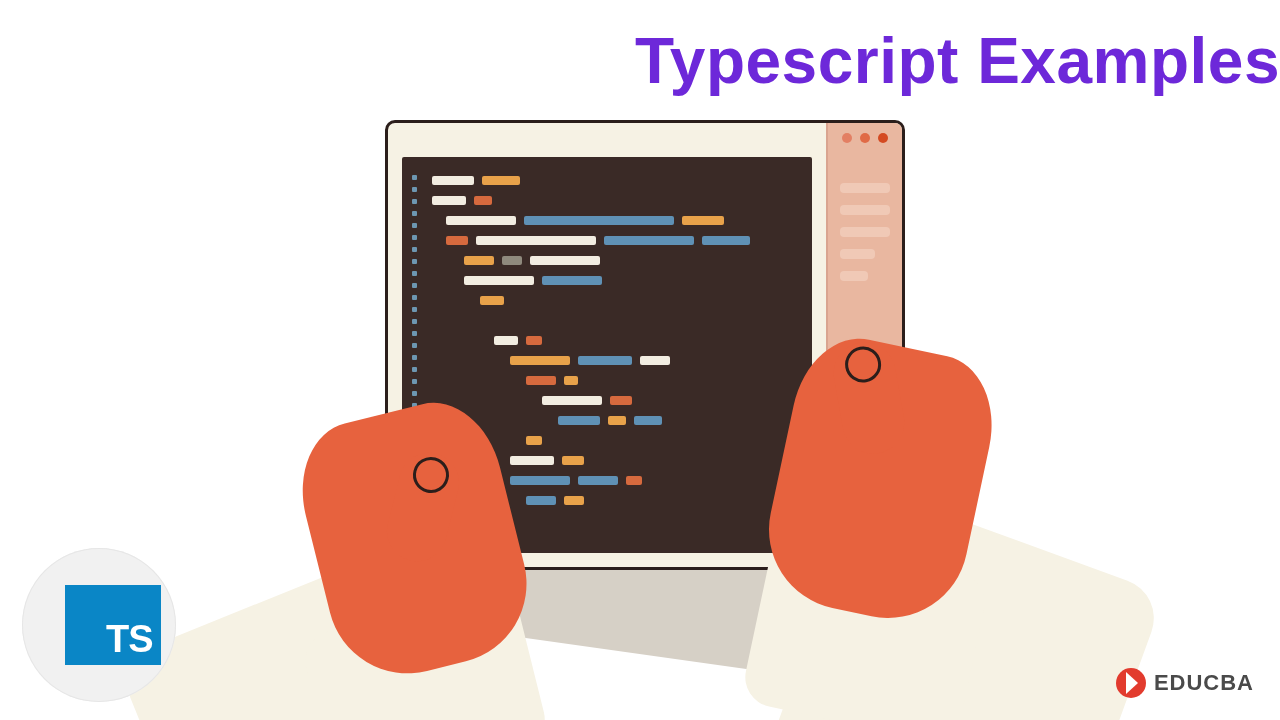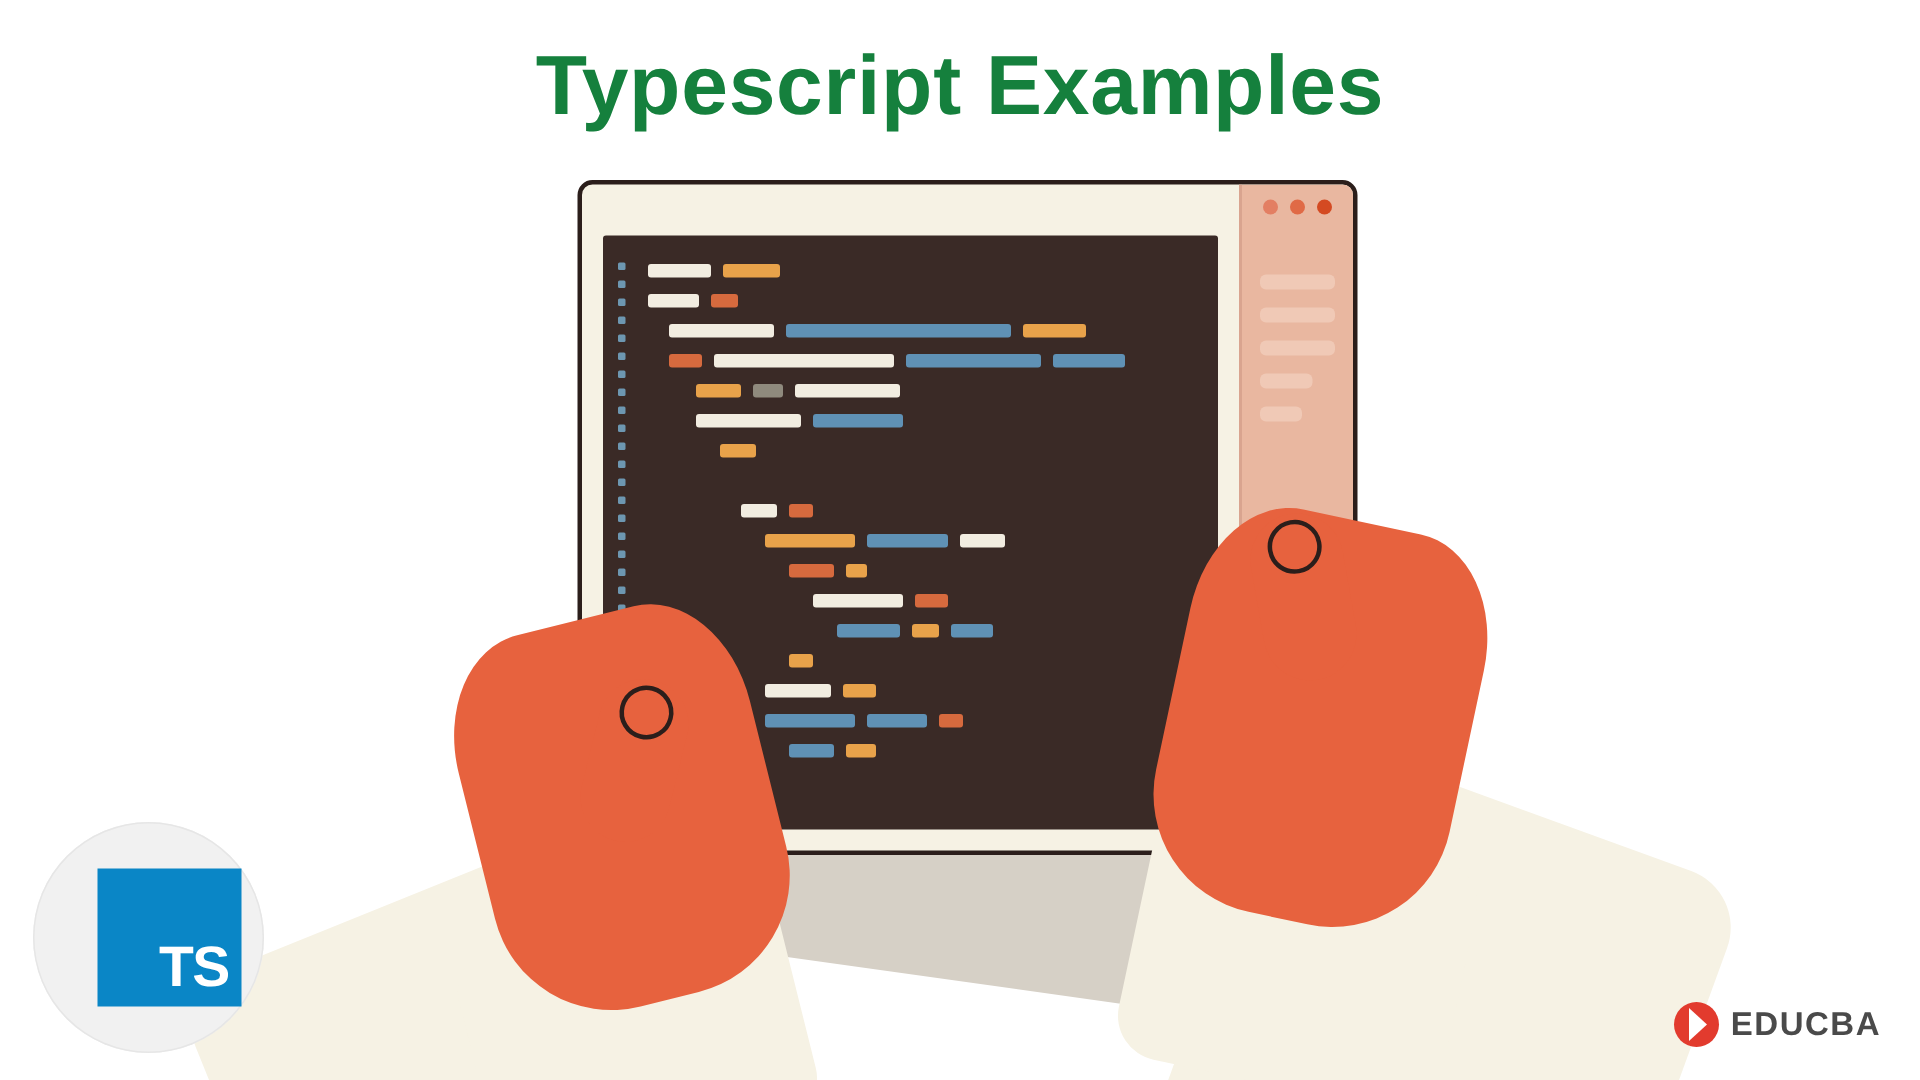--- a/index.html
+++ b/index.html
@@ -11,24 +11,24 @@
     font-family: Arial, Helvetica, sans-serif;
     overflow: hidden;
   }
 
   
   .title {
     position: absolute;
     top: 24px;
     left: 0;
     width: 100%;
-    text-align: center;
-    font-size: 56px;
+    text-align: right;
+    font-size: 64px;
     font-weight: 800;
-    color: #15803d;
+    color: #6d28d9;
     letter-spacing: 0.5px;
   }
 
   
   .stage {
     position: absolute;
     top: 110px;
     left: 50%;
     transform: translateX(-50%);
     width: 720px;
@@ -229,21 +229,21 @@
     border-radius: 50%;
     background: #f1f1f1;
     display: flex;
     align-items: center;
     justify-content: center;
     z-index: 20;
     box-shadow: inset 0 0 0 1px #e6e6e6;
   }
   .ts-sq {
     width: 96px;
-    height: 92px;
+    height: 80px;
     background: #0a86c6;
     position: relative;
     margin-left: 27px;
   }
   .ts-sq span {
     position: absolute;
     right: 8px;
     bottom: 4px;
     color: #fff;
     font-weight: 800;

